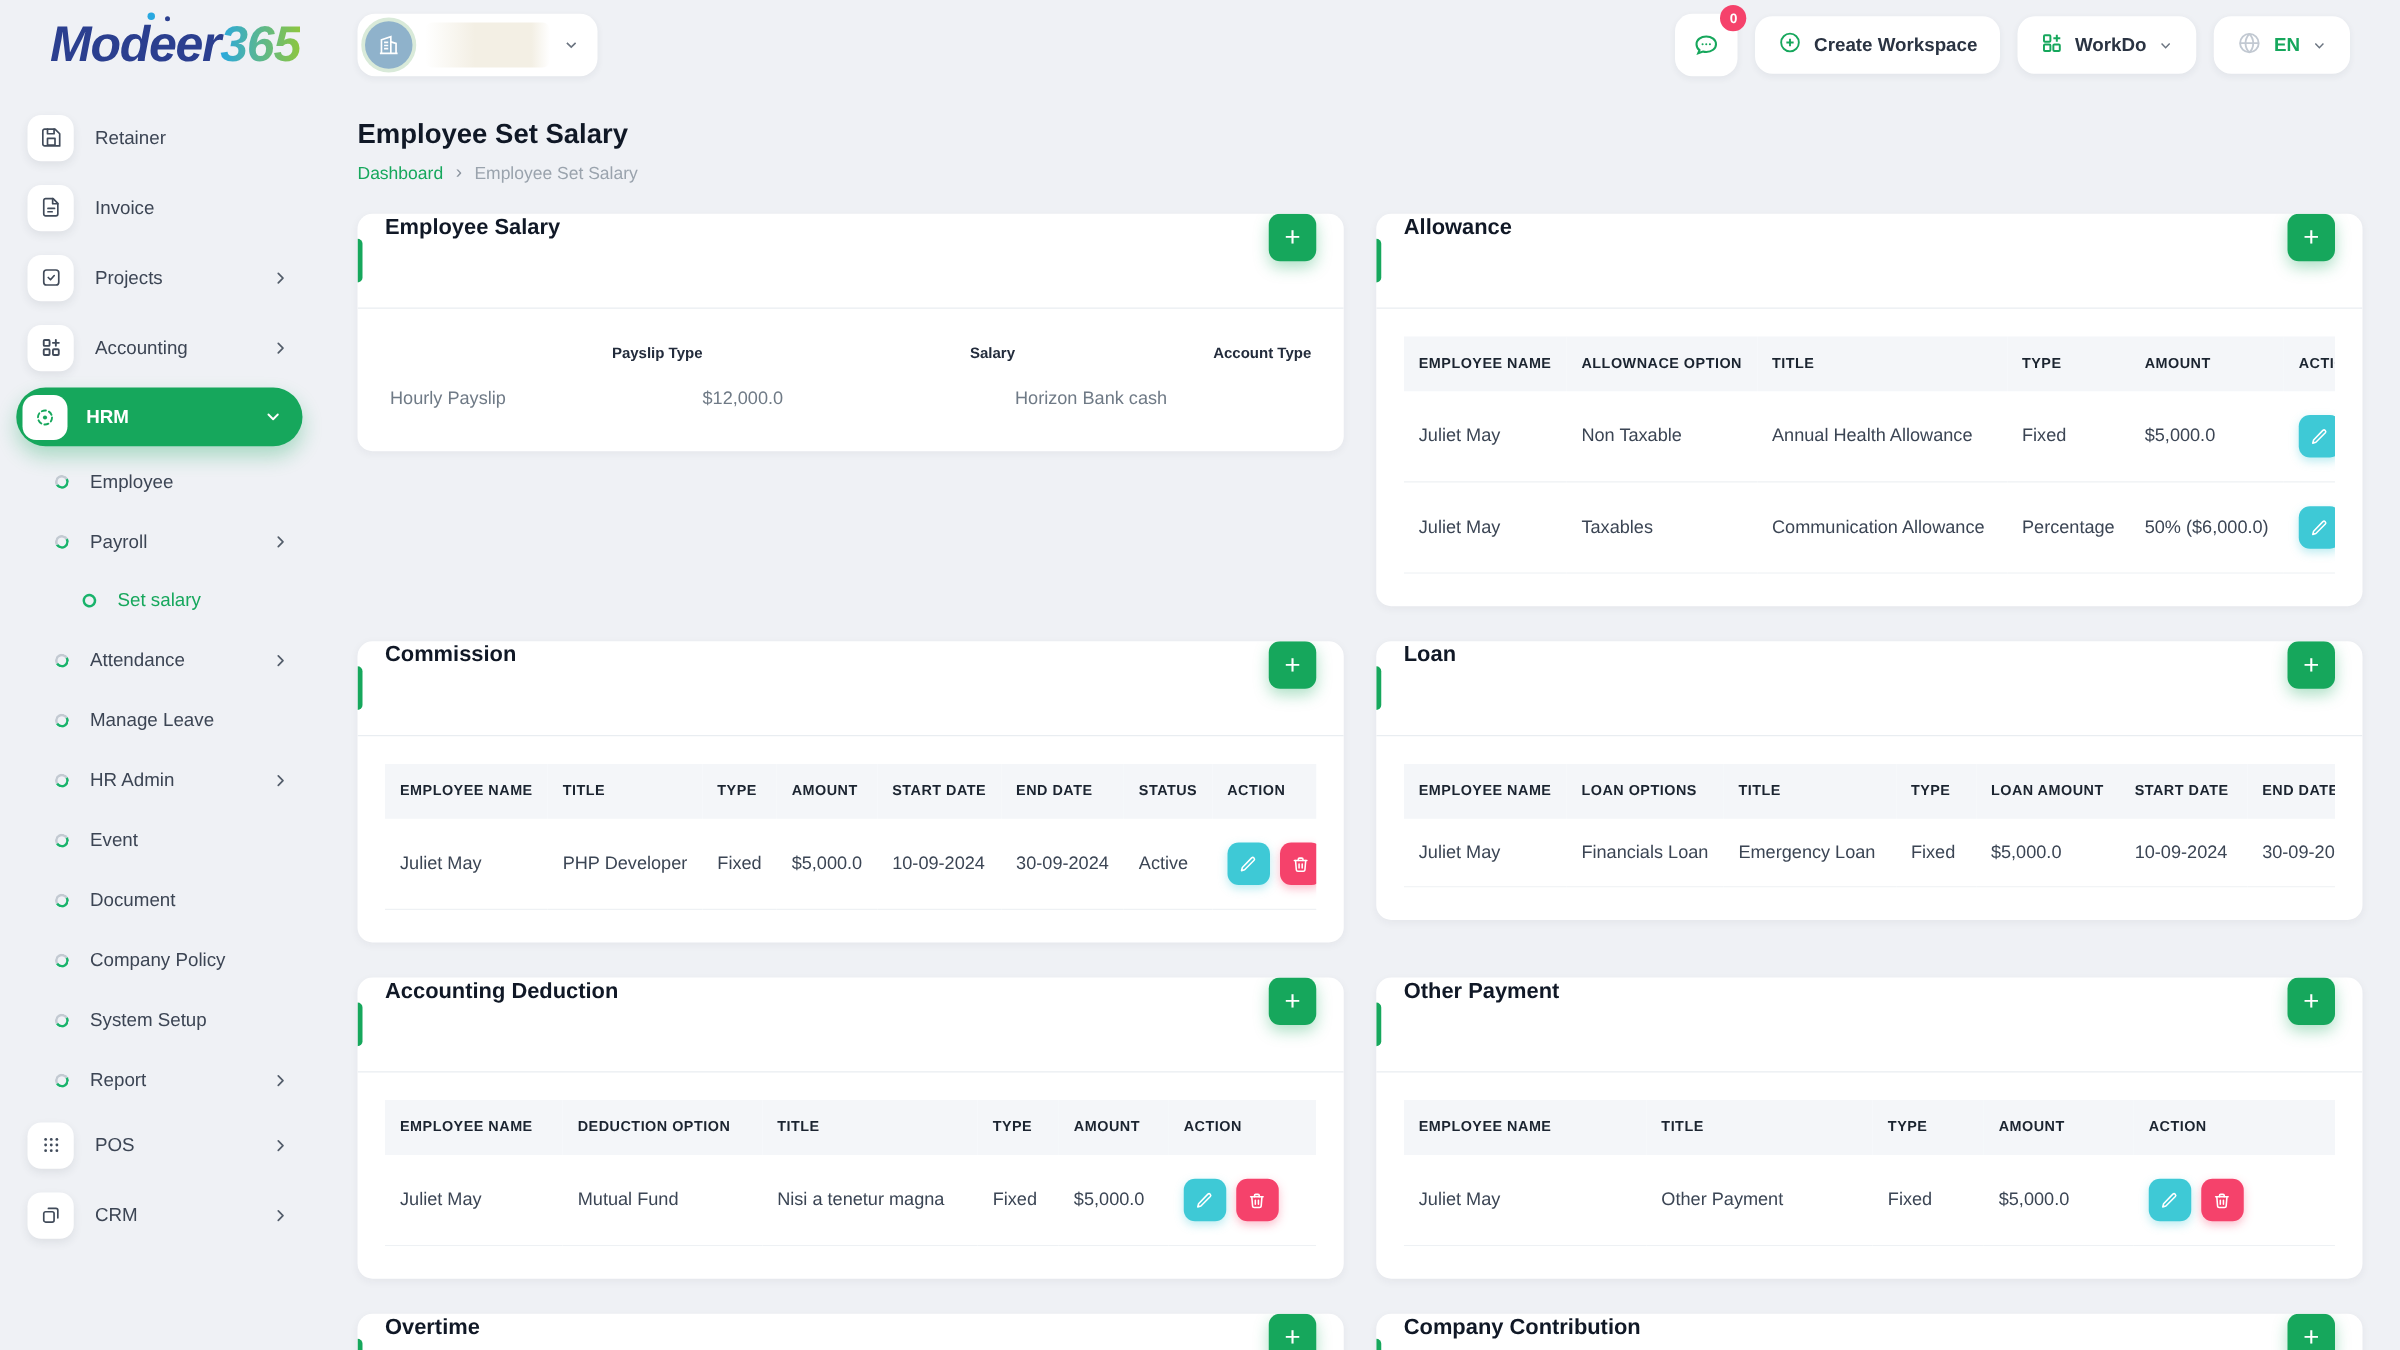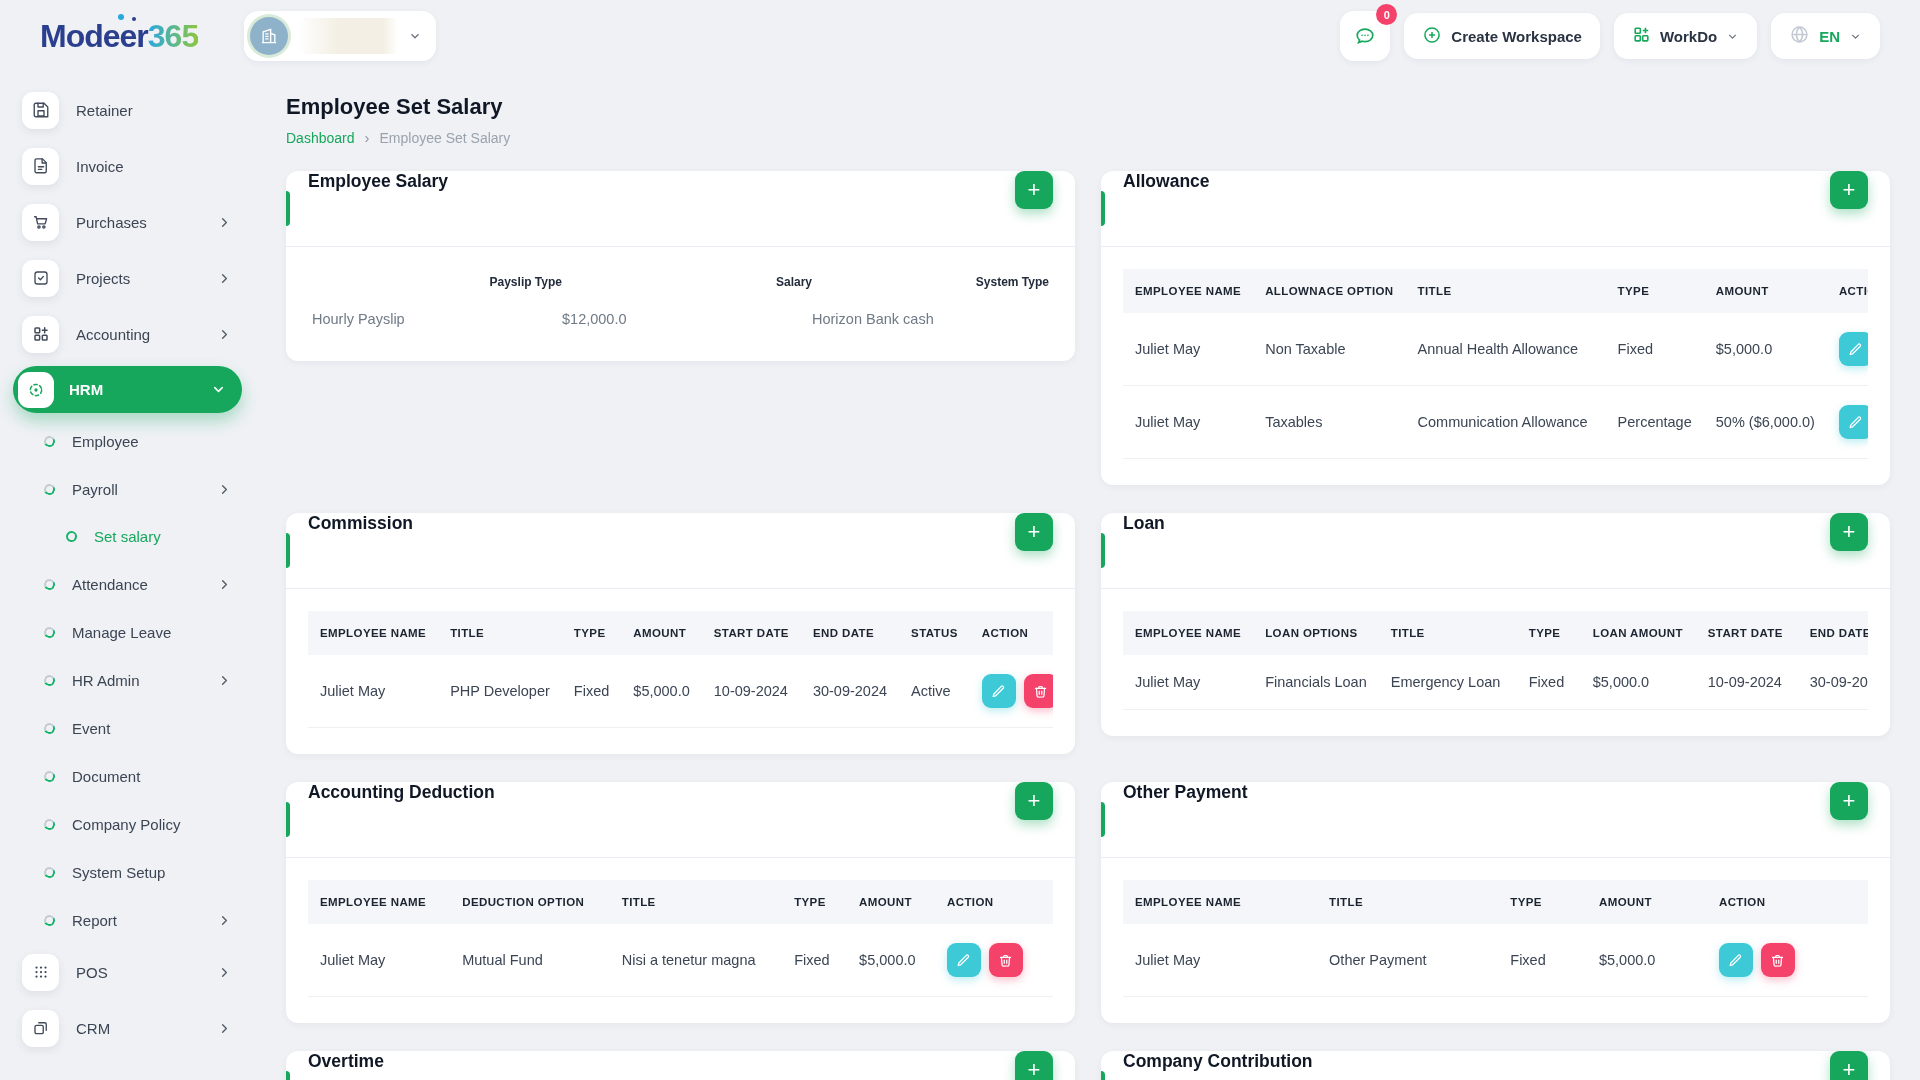--- a/index.html
+++ b/index.html
@@ -2,21 +2,21 @@
 <html><head>
 <meta charset="utf-8">
 <style>
   * { margin:0; padding:0; box-sizing:border-box; }
   html,body { width:1920px; height:1080px; }
   body { font-family:"Liberation Sans", sans-serif; background:#eff1f5; overflow:hidden; }
   .app { position:relative; width:1920px; height:1080px; overflow:hidden; }
 
   
   .topbar { position:absolute; top:0; left:0; right:0; height:72px; display:flex; align-items:center; padding:0 40px; }
-  .logo { display:flex; align-items:center; font-weight:bold; font-size:32px; letter-spacing:-1px; position:relative; }
+  .logo { display:flex; align-items:center; font-weight:bold; font-size:40px; letter-spacing:-1px; position:relative;font-style:italic; }
   .logo .part1 { color:#2b3f8f; }
   .logo .part2 { background:linear-gradient(90deg,#29a8e0,#8dc63f); -webkit-background-clip:text; background-clip:text; color:transparent; }
   .logo .dot { position:absolute; border-radius:50%; }
   .logo .dot.d1 { width:6px; height:6px; background:#29a8e0; top:-4px; left:78px; }
   .logo .dot.d2 { width:4px; height:4px; background:#2b3f8f; top:-1px; left:92px; }
   .workspace { margin-left:46px; height:50px; background:#fff; border-radius:14px; display:flex; align-items:center; padding:0 14px 0 6px; box-shadow:0 2px 6px rgba(35,45,65,.06); }
   .ws-avatar { width:38px; height:38px; border-radius:50%; background:#8fb2cb; display:flex; align-items:center; justify-content:center; color:#fff; box-shadow:0 0 0 3px #d9ead9; }
   .ws-name { width:100px; height:36px; margin:0 10px; border-radius:6px; background:linear-gradient(90deg,rgba(244,240,230,0),#f3efe4 40%,#f3efe4 85%,rgba(244,240,230,0)); }
   .chev { color:#6b7480; display:inline-flex; }
   .top-right { margin-left:auto; display:flex; align-items:center; gap:14px; }
@@ -177,35 +177,20 @@
             <path d="M6 2.5h8l5 5V19a2 2 0 0 1-2 2H6a2 2 0 0 1-2-2V4.5a2 2 0 0 1 2-2z"></path>
             <path d="M13.5 2.5V8h5.5"></path>
             <path d="M8.5 13h7M8.5 16.5h4.5"></path>
           </svg>
         </span>
         <span>Invoice</span>
       </div>
       <div class="side-item lvl0">
         <span class="ic-box">
           <svg width="18" height="18" viewBox="0 0 24 24" fill="none" stroke="currentColor" stroke-width="1.8" stroke-linecap="round" stroke-linejoin="round">
-            <path d="M3.5 5h2l2 9.5h10l2-6.8H7"></path>
-            <circle cx="9.3" cy="18.6" r="1.5"></circle>
-            <circle cx="15.8" cy="18.6" r="1.5"></circle>
-          </svg>
-        </span>
-        <span>Purchases</span>
-        <span class="chevron">
-          <svg width="15" height="15" viewBox="0 0 24 24" fill="none" stroke="currentColor" stroke-width="2.2" stroke-linecap="round" stroke-linejoin="round">
-            <path d="M9 6l6 6-6 6"></path>
-          </svg>
-        </span>
-      </div>
-      <div class="side-item lvl0">
-        <span class="ic-box">
-          <svg width="18" height="18" viewBox="0 0 24 24" fill="none" stroke="currentColor" stroke-width="1.8" stroke-linecap="round" stroke-linejoin="round">
             <rect x="4" y="4" width="16" height="16" rx="3"></rect>
             <path d="M8.8 12l2.4 2.4 4-4.5"></path>
           </svg>
         </span>
         <span>Projects</span>
         <span class="chevron">
           <svg width="15" height="15" viewBox="0 0 24 24" fill="none" stroke="currentColor" stroke-width="2.2" stroke-linecap="round" stroke-linejoin="round">
             <path d="M9 6l6 6-6 6"></path>
           </svg>
         </span>
@@ -362,21 +347,21 @@
         <div class="salary-body">
           <div class="field">
             <div class="f-label">Payslip Type</div>
             <div class="f-value">Hourly Payslip</div>
           </div>
           <div class="field">
             <div class="f-label">Salary</div>
             <div class="f-value">$12,000.0</div>
           </div>
           <div class="field">
-            <div class="f-label">System Type</div>
+            <div class="f-label">Account Type</div>
             <div class="f-value">Horizon Bank cash</div>
           </div>
         </div>
       </section>
 
       <section class="card">
         <div class="card-head">
           <span class="accent"></span>
           <h2>Allowance</h2>
           <button class="add-btn">+</button>

